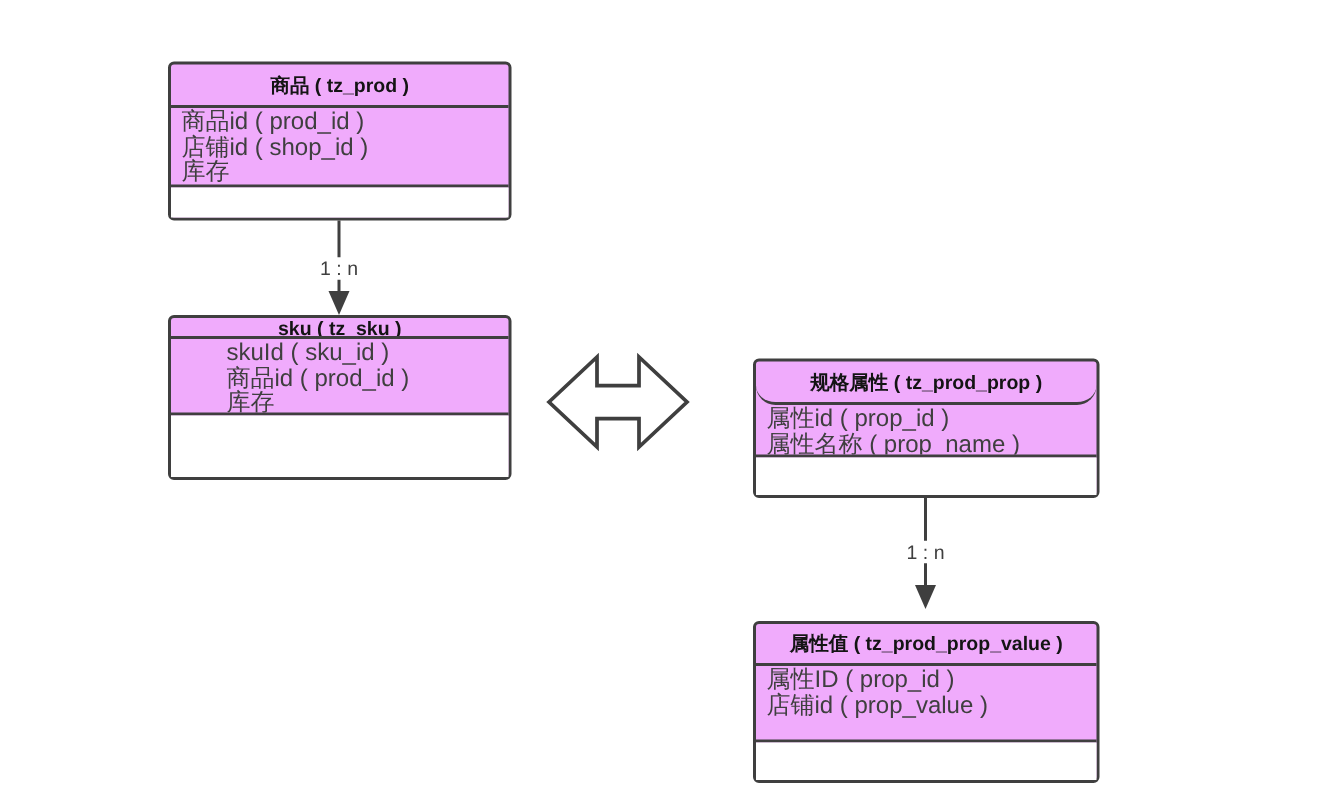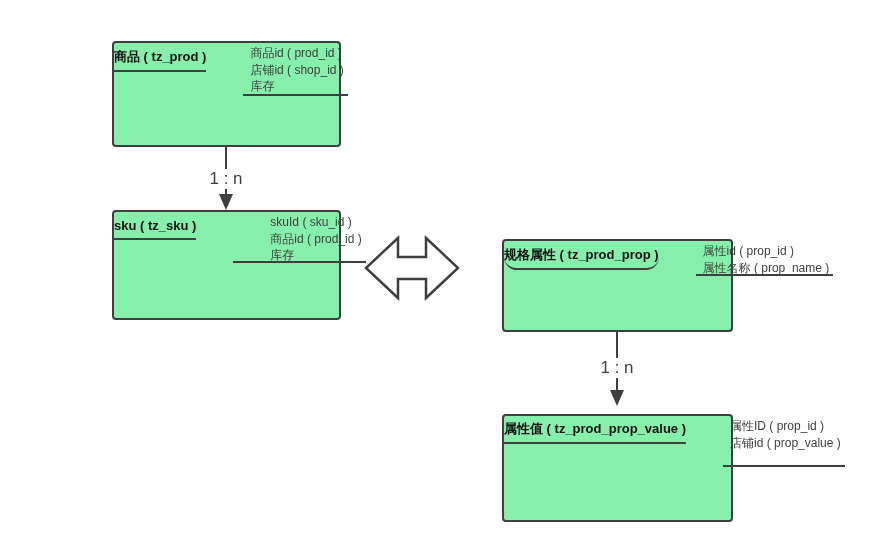--- a/index.html
+++ b/index.html
@@ -11,45 +11,45 @@
   .canvas {
     position: relative;
     width: 884px;
     height: 539px;
     background: #ffffff;
     overflow: hidden;
   }
   .entity {
     position: absolute;
     display: flex;
-    background: #86efac;
+    flex-direction: column;
+    background: #f0abfc;
     border: 2px solid #3f3f3f;
     border-radius: 4px;
   }
   .entity-title {
     flex: 0 0 auto;
     display: flex;
     align-items: center;
     justify-content: center;
     font-size: 13px;
     font-weight: bold;
     color: #141414;
     border-bottom: 2px solid #3f3f3f;
     white-space: nowrap;
     overflow: hidden;
   }
   .entity-fields {
     flex: 0 0 auto;
     padding: 2px 4px 0 7px;
-    font-size: 12px;
+    font-size: 16px;
     line-height: 16.5px;
     color: #3f3f3f;
     border-bottom: 2px solid #3f3f3f;
     overflow: hidden;
-    margin-left: 37px;
   }
   .entity-field { white-space: nowrap; }
   .entity-footer { flex: 1 1 auto; background: #ffffff; }
 
   .connector-line {
     position: absolute;
     width: 2px;
     background: #3f3f3f;
   }
   .connector-arrowhead {
@@ -58,21 +58,21 @@
     height: 0;
     border-left: 7px solid transparent;
     border-right: 7px solid transparent;
     border-top: 16px solid #3f3f3f;
   }
   .connector-label {
     position: absolute;
     transform: translate(-50%, -50%);
     background: #ffffff;
     padding: 0 3px;
-    font-size: 17px;
+    font-size: 13px;
     color: #3f3f3f;
     white-space: nowrap;
   }
   .biarrow {
     position: absolute;
   }
 </style>
 </head>
 <body>
 
@@ -86,21 +86,21 @@
       <div class="entity-field">库存</div>
     </div>
     <div class="entity-footer"></div>
   </div>
 
   <div class="connector-line" style="left:225px; top:147px; height:47px;"></div>
   <div class="connector-arrowhead" style="left:219px; top:194px;"></div>
   <div class="connector-label" style="left:226px; top:179px;">1 : n</div>
 
   <div class="entity" style="left:112px; top:210px; width:229px; height:110px;">
-    <div class="entity-title" style="height:28px;">sku ( tz_sku )</div>
+    <div class="entity-title" style="height:14px;">sku ( tz_sku )</div>
     <div class="entity-fields" style="height:51px;padding-left:37px;">
       <div class="entity-field">skuId ( sku_id )</div>
       <div class="entity-field">商品id ( prod_id )</div>
       <div class="entity-field">库存</div>
     </div>
     <div class="entity-footer"></div>
   </div>
 
   <svg class="biarrow" style="left:363px; top:235px;" width="98" height="66" viewBox="-3 -3 98 66">
     <polygon points="0,30 32,0 32,19 60,19 60,0 92,30 60,60 60,41 32,41 32,60" fill="#ffffff" stroke="#3f3f3f" stroke-width="2.5" stroke-linejoin="miter"></polygon>

